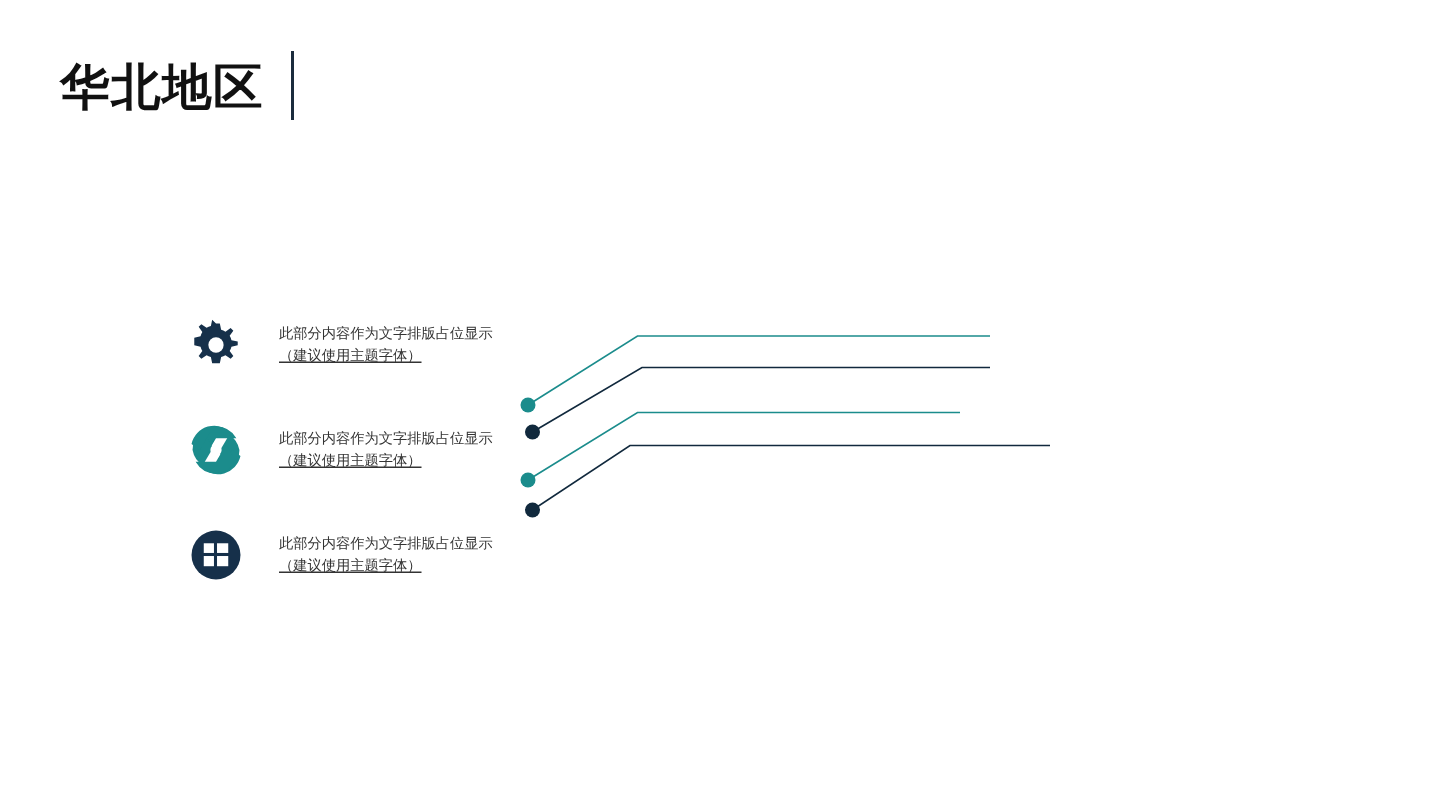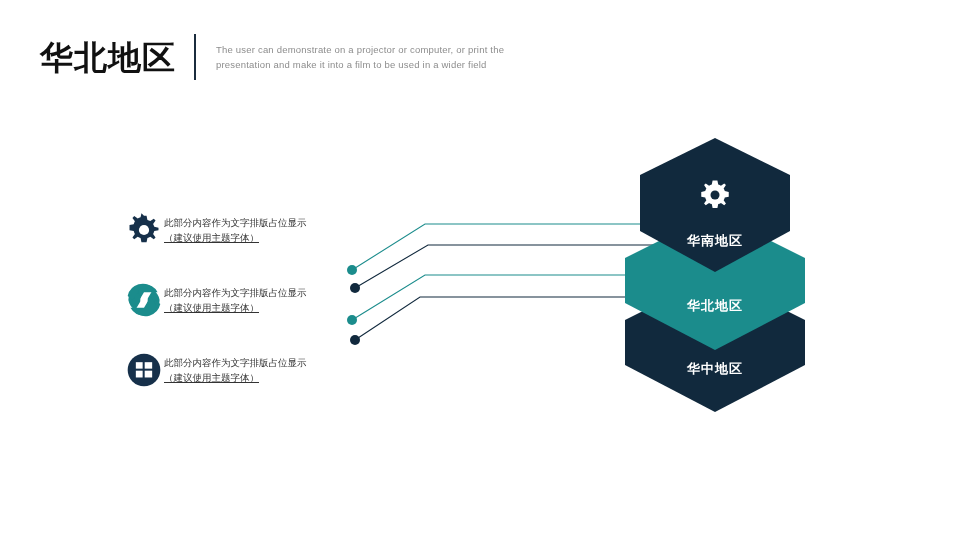--- a/index.html
+++ b/index.html
@@ -73,21 +73,21 @@
 
   .feature-icon {
     width: 36px;
     height: 36px;
     flex: none;
     display: flex;
     align-items: center;
     justify-content: center;
   }
   .feature-text {
-    margin-left: 2px;
+    margin-left: 24px;
     font-size: 9.5px;
     line-height: 15px;
     color: #333333;
     font-family: "DejaVu Sans", "Liberation Sans", sans-serif;
     white-space: nowrap;
   }
   .feature-text .line2 { display: block; text-decoration: underline; }
 
   
   .connectors {
@@ -123,21 +123,20 @@
   .hex-label.l3 { top: 235px; }
 </style>
 </head>
 <body>
 
 <div class="slide">
 
   <div class="header">
     <div class="title">华北地区</div>
     <div class="title-divider"></div>
-    <div class="subtitle">The user can demonstrate on a projector or computer, or print the presentation and make it into a film to be used in a wider field</div>
   </div>
 
   <div class="features">
 
     <div class="feature-row r1">
       <div class="feature-icon">
         <svg width="34" height="34" viewBox="0 0 100 100" aria-hidden="true">
           <g fill="#16304a">
             <path d="M50 8 l7.5 0 2.6 12.3 a31 31 0 0 1 8.4 3.5 l10.2-7.2 5.3 5.3 -7.2 10.2 a31 31 0 0 1 3.5 8.4 l12.3 2.6 0 7.5 -12.3 2.6 a31 31 0 0 1-3.5 8.4 l7.2 10.2 -5.3 5.3 -10.2-7.2 a31 31 0 0 1-8.4 3.5 l-2.6 12.3 -7.5 0 -7.5 0 -2.6-12.3 a31 31 0 0 1-8.4-3.5 l-10.2 7.2 -5.3-5.3 7.2-10.2 a31 31 0 0 1-3.5-8.4 l-12.3-2.6 0-7.5 0-7.5 12.3-2.6 a31 31 0 0 1 3.5-8.4 l-7.2-10.2 5.3-5.3 10.2 7.2 a31 31 0 0 1 8.4-3.5 l2.6-12.3z"></path>
             <circle cx="50" cy="50" r="15" fill="#ffffff"></circle>
@@ -205,35 +204,14 @@
       <polyline points="352,320 425,275 640,275" fill="none" stroke="#1b8c8c" stroke-width="1.1"></polyline>
       <circle cx="352" cy="320" r="5" fill="#1b8c8c"></circle>
     </g>
 
     <g>
       <polyline points="355,340 420,297 700,297" fill="none" stroke="#11293d" stroke-width="1.1"></polyline>
       <circle cx="355" cy="340" r="5" fill="#11293d"></circle>
     </g>
   </svg>
 
-  <div class="hexstack">
-    <svg width="230" height="300" viewBox="0 0 230 300" aria-hidden="true">
-
-      <polygon points="115,150 205,195 205,240 115,287 25,240 25,195" fill="#11293d"></polygon>
-
-      <polygon points="115,88 205,133 205,178 115,225 25,178 25,133" fill="#1b8c8c"></polygon>
-
-      <polygon points="115,13 190,50 190,106 115,147 40,106 40,50" fill="#11293d"></polygon>
-
-      <g transform="translate(115,70) scale(0.30)">
-        <g fill="#ffffff" transform="translate(-50,-50)">
-          <path d="M50 2 l8 0 2.8 13.2 a33 33 0 0 1 9 3.8 l11-7.7 5.7 5.7 -7.7 11 a33 33 0 0 1 3.8 9 l13.2 2.8 0 8 0 8 -13.2 2.8 a33 33 0 0 1-3.8 9 l7.7 11 -5.7 5.7 -11-7.7 a33 33 0 0 1-9 3.8 l-2.8 13.2 -8 0 -8 0 -2.8-13.2 a33 33 0 0 1-9-3.8 l-11 7.7 -5.7-5.7 7.7-11 a33 33 0 0 1-3.8-9 l-13.2-2.8 0-8 0-8 13.2-2.8 a33 33 0 0 1 3.8-9 l-7.7-11 5.7-5.7 11 7.7 a33 33 0 0 1 9-3.8 l2.8-13.2z"></path>
-          <circle cx="50" cy="50" r="15" fill="#11293d"></circle>
-        </g>
-      </g>
-    </svg>
-
-    <div class="hex-label l1">华南地区</div>
-    <div class="hex-label l2">华北地区</div>
-    <div class="hex-label l3">华中地区</div>
-  </div>
 
 </div>
 
 </body></html>

